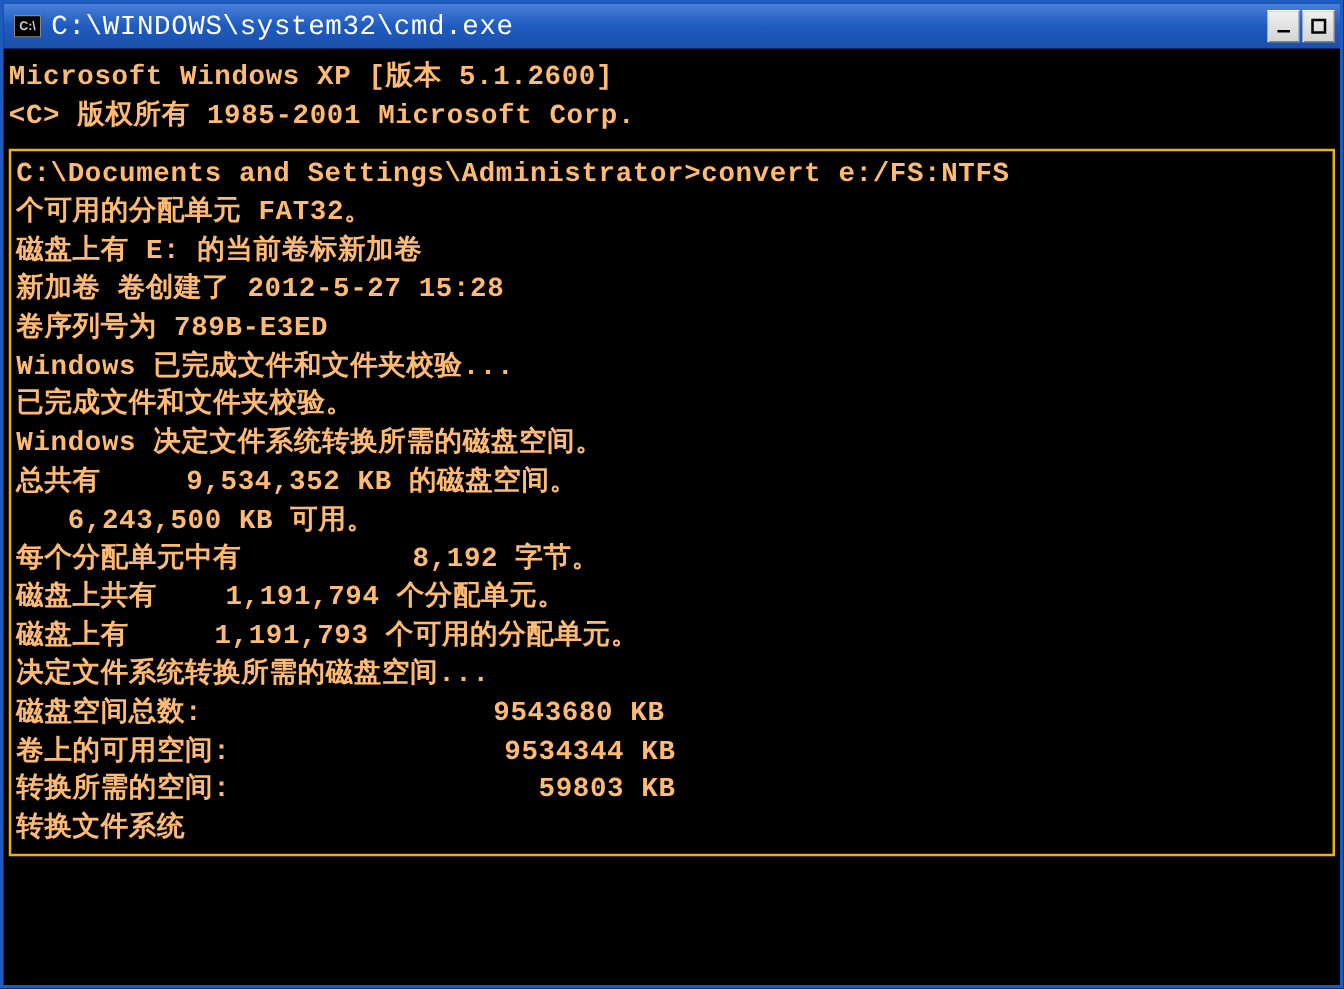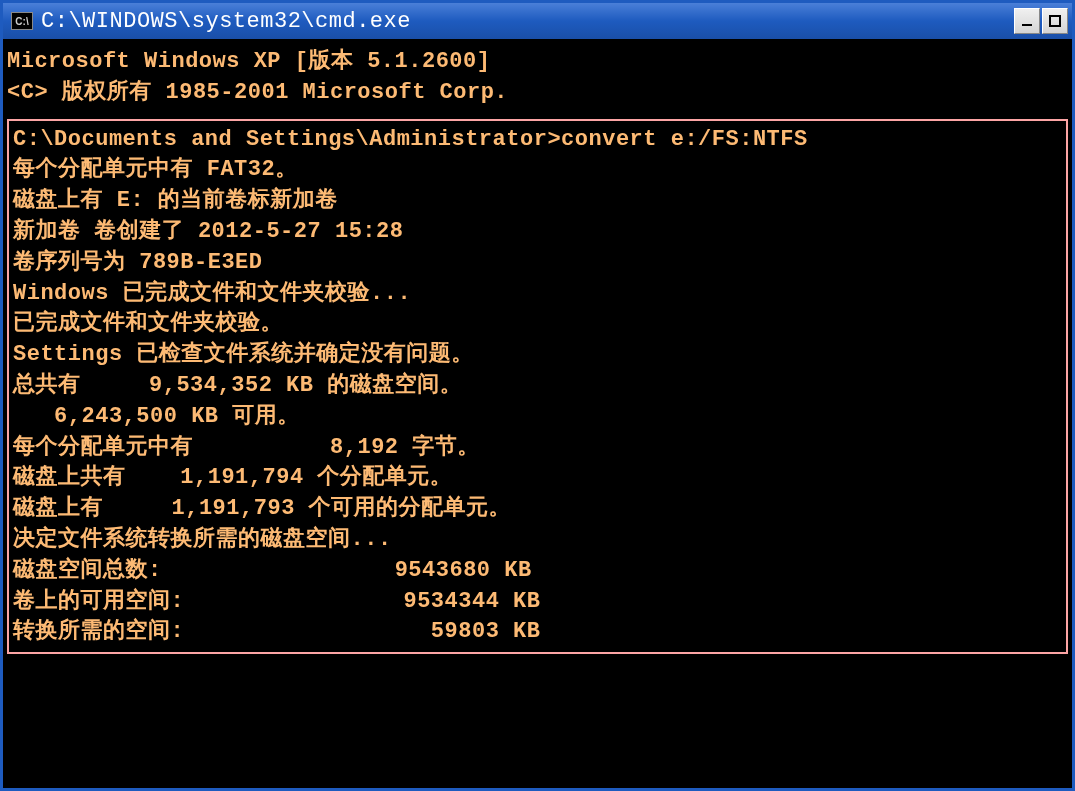--- a/index.html
+++ b/index.html
@@ -85,21 +85,21 @@
     .terminal-line {
       color: #fdba74;
       font-size: 22px;
       line-height: 1.4;
       font-weight: bold;
       white-space: pre;
       font-family: 'SimSun', 'Courier New', monospace;
       letter-spacing: 0.5px;
     }
     .highlight-box {
-      border: 2px solid #fca5a5;
+      border: 2px solid #eab308;
       padding: 4px 4px;
       margin-top: 10px;
     }
   </style>
 </head>
 <body>
 
 <div class="window">
   <div class="titlebar">
     <div class="titlebar-left">
@@ -119,33 +119,34 @@
       </div>
     </div>
   </div>
 
   <div class="terminal">
     <div class="terminal-line">Microsoft Windows XP [版本 5.1.2600]</div>
     <div class="terminal-line">&lt;C&gt; 版权所有 1985-2001 Microsoft Corp.</div>
 
     <div class="highlight-box">
       <div class="terminal-line">C:\Documents and Settings\Administrator&gt;convert e:/FS:NTFS</div>
-      <div class="terminal-line">每个分配单元中有 FAT32。</div>
+      <div class="terminal-line">个可用的分配单元 FAT32。</div>
       <div class="terminal-line">磁盘上有 E: 的当前卷标新加卷</div>
       <div class="terminal-line">新加卷 卷创建了 2012-5-27 15:28</div>
       <div class="terminal-line">卷序列号为 789B-E3ED</div>
       <div class="terminal-line">Windows 已完成文件和文件夹校验...</div>
       <div class="terminal-line">已完成文件和文件夹校验。</div>
-      <div class="terminal-line">Settings 已检查文件系统并确定没有问题。</div>
+      <div class="terminal-line">Windows 决定文件系统转换所需的磁盘空间。</div>
       <div class="terminal-line">总共有     9,534,352 KB 的磁盘空间。</div>
       <div class="terminal-line">   6,243,500 KB 可用。</div>
       <div class="terminal-line"></div>
       <div class="terminal-line">每个分配单元中有          8,192 字节。</div>
       <div class="terminal-line">磁盘上共有    1,191,794 个分配单元。</div>
       <div class="terminal-line">磁盘上有     1,191,793 个可用的分配单元。</div>
       <div class="terminal-line"></div>
       <div class="terminal-line">决定文件系统转换所需的磁盘空间...</div>
       <div class="terminal-line">磁盘空间总数:                 9543680 KB</div>
       <div class="terminal-line">卷上的可用空间:                9534344 KB</div>
       <div class="terminal-line">转换所需的空间:                  59803 KB</div>
+      <div class="terminal-line">转换文件系统</div>
     </div>
   </div>
 </div>
 
 </body></html>

